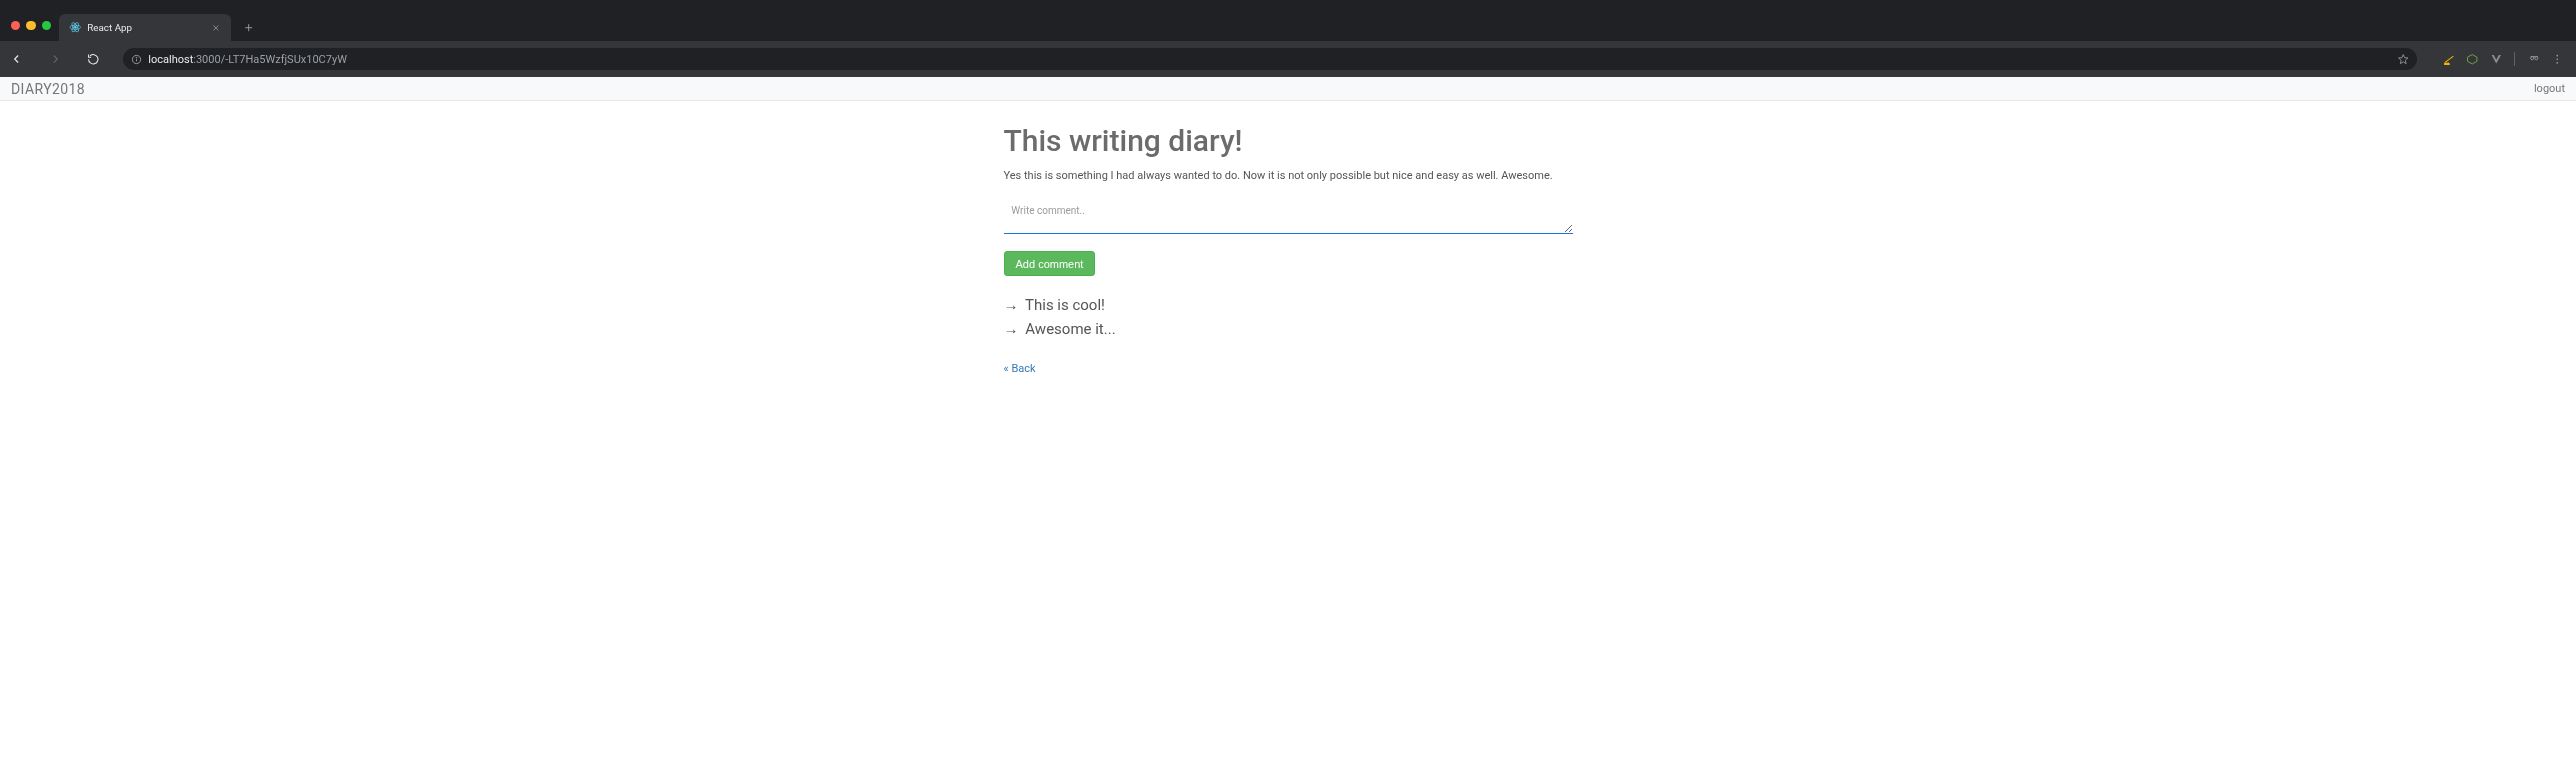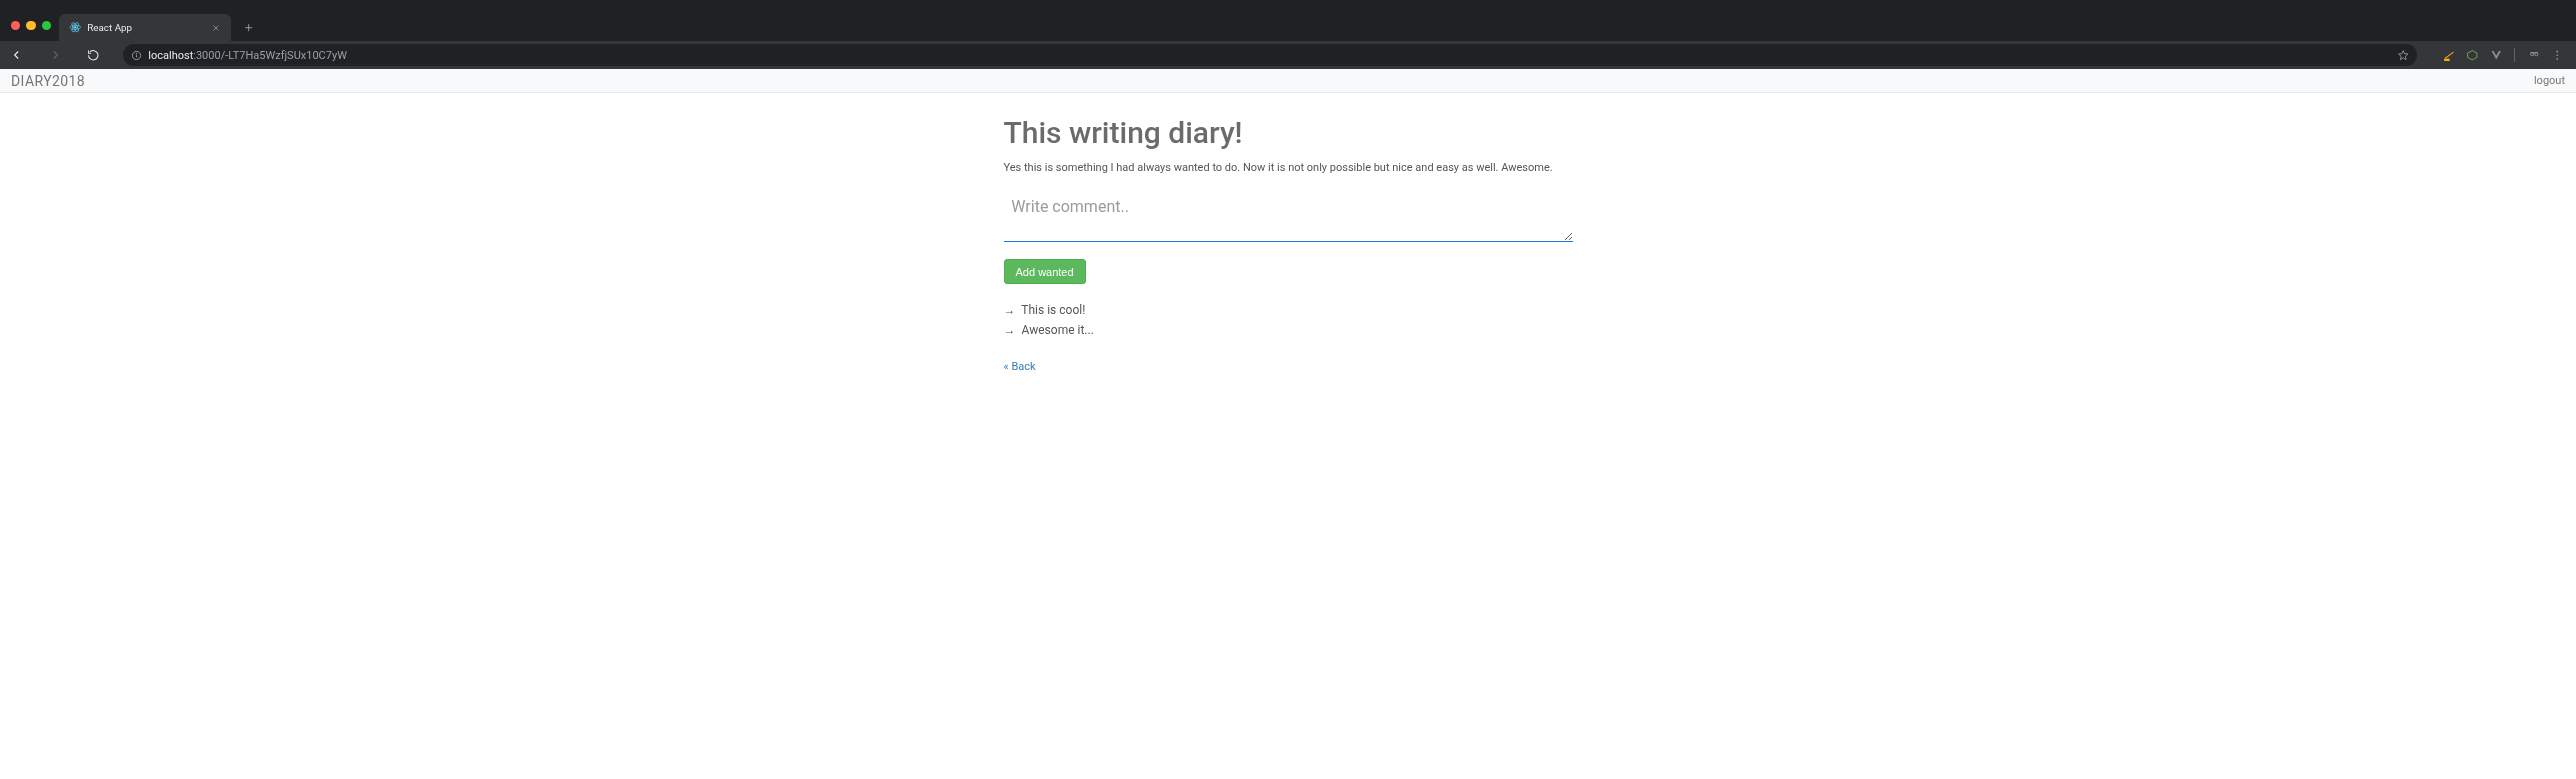--- a/index.html
+++ b/index.html
@@ -58,21 +58,21 @@
       color: #9aa0a6;
       border-radius: 50%;
     }
     .new-tab {
       width: 22px; height: 22px;
       margin-left: 6.2px; margin-bottom: 2.3px;
       display:flex; align-items:center; justify-content:center;
       color:#9aa0a6; border-radius:50%;
     }
     .toolbar {
-      height: 28px;
+      height: 36px;
       background: #35363a;
       display:flex; align-items:center;
       gap: 16px;
       padding: 0 6.2px;
     }
     .toolbar .nav-btn {
       width: 22px; height: 22px;
       display:flex; align-items:center; justify-content:center;
       color:#e8eaed; border-radius:50%;
     }
@@ -125,42 +125,42 @@
     .page-desc {
       font-size: 11px;
       color: #555;
       margin-bottom: 17px;
     }
     .comment-area {
       width: 100%;
       border: none;
       border-bottom: 1.6px solid #1a73e8;
       resize: both;
-      font-size: 16px;
+      font-size: 10px;
       padding: 6.2px 7.8px;
       min-height: 34px;
       outline: none;
       font-family: inherit;
       color:#333;
       background:#fff;
       overflow:auto;
     }
     .comment-area::placeholder { color:#9b9b9b; }
     .textarea-wrap { position:relative; margin-bottom: 14px; }
     .btn {
       display:inline-block;
       background: #5cb85c;
       color:#fff;
       border:0.8px solid #4cae4c;
       padding: 5.5px 11px;
       font-size: 11px;
       border-radius: 3.1px;
       cursor:pointer;
     }
-    .comments-list { margin-top: 17px; font-size:12px; color:#555; }
+    .comments-list { margin-top: 17px; font-size:15px; color:#555; }
     .comment-item { line-height: 1.6; }
     .comment-arrow { margin-right: 3.1px; display:inline-block; }
     .back-link { display:inline-block; margin-top: 20.3px; color:#337ab7; font-size:11px; text-decoration:none; }
     svg { display:block; }
   </style>
 </head>
 <body>
 
 <div class="browser-chrome">
   <div class="tab-row">
@@ -273,21 +273,21 @@
 </div>
 
 <div class="container">
   <h1 class="page-title">This writing diary!</h1>
   <p class="page-desc">Yes this is something I had always wanted to do. Now it is not only possible but nice and easy as well. Awesome.</p>
 
   <div class="textarea-wrap">
     <textarea class="comment-area" rows="2" placeholder="Write comment.." style=""></textarea>
   </div>
 
-  <button class="btn">Add wanted</button>
+  <button class="btn">Add comment</button>
 
   <div class="comments-list">
     <div class="comment-item">
       <span class="comment-arrow">→</span>
       <span>This is cool!</span>
     </div>
     <div class="comment-item">
       <span class="comment-arrow">→</span>
       <span>Awesome it...</span>
     </div>

